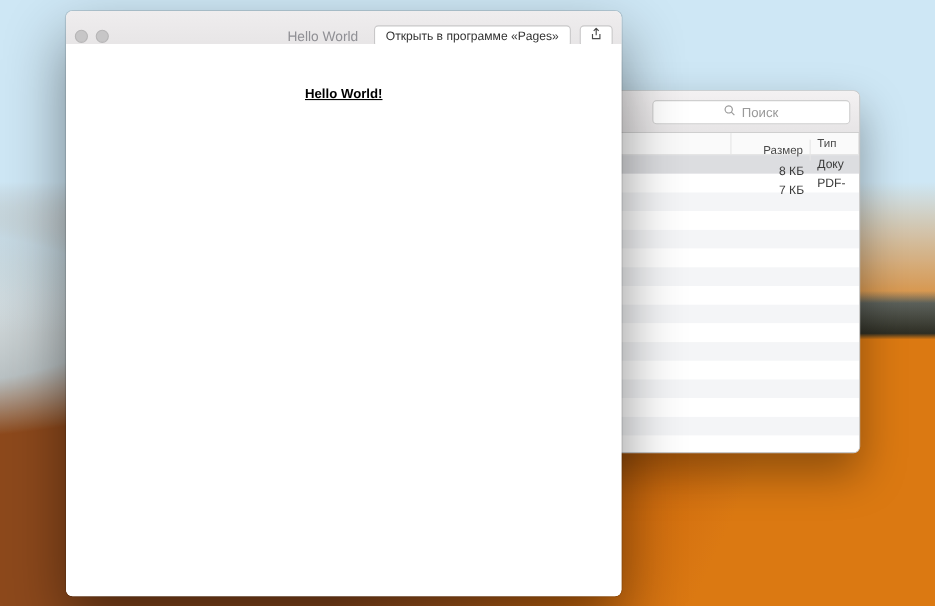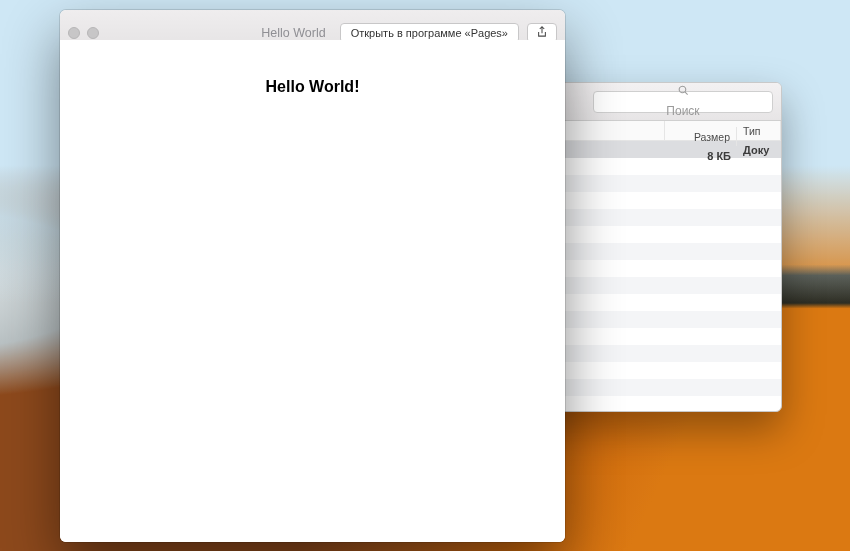--- a/index.html
+++ b/index.html
@@ -43,41 +43,40 @@
     padding: 0 8px;
   }
   .finder-search {
     width: 180px; height: 22px;
     background: #ffffff;
     border: 1px solid #cfcfcf;
     border-radius: 4px;
     display: flex; align-items: center; justify-content: center;
     color: #9a9a9a; font-size: 12px;
     gap: 5px;
-    flex-direction: column;
   }
   .finder-search svg { width: 11px; height: 11px; fill: #9a9a9a; }
 
   .finder-header {
     height: 20px;
     display: flex;
     background: #fafafa;
     border-bottom: 1px solid #e5e5e5;
     font-size: 10.5px; color: #4a4a4a;
     align-items: center;
   }
   .finder-header .col { padding: 0 6px; border-right: 1px solid #e5e5e5; height: 100%; display:flex; align-items:center; }
   .col-date { flex: 1 1 auto; }
   .col-size { width: 72px; justify-content: flex-end; margin-top: 12px; }
   .col-type { width: 44px; border-right: none; }
 
   .finder-rows { height: calc(100% - 58px); }
   .finder-row {
     height: 17px; display: flex; align-items: center;
-    font-size: 11px; color: #3b3b3b; font-weight: bold;
+    font-size: 11px; color: #3b3b3b;
   }
   .finder-row:nth-child(odd) { background: #f4f5f7; }
   .finder-row:nth-child(even) { background: #ffffff; }
   .finder-row.selected { background: #dcdde0; }
   .finder-row .col { padding: 0 6px; }
   .finder-row .col-date { flex: 1 1 auto; white-space: nowrap; overflow: hidden; }
   .finder-row .col-size { width: 72px; text-align: right; }
   .finder-row .col-type { width: 44px; white-space: nowrap; overflow: hidden; }
 
   
@@ -129,23 +128,24 @@
   .ql-share-btn svg { width: 12px; height: 12px; stroke: #4a4a4a; fill: none; stroke-width: 1.4; }
 
   .ql-content {
     position: absolute; left: 0; right: 0; top: 30px; bottom: 0;
     background: #ffffff;
     padding-top: 38px;
     text-align: center;
   }
   .doc-heading {
     font-family: Arial, sans-serif;
-    font-size: 16px;
+    font-size: 12px;
     font-weight: bold;
     color: #000;
+    text-decoration: underline;
   }
 </style>
 </head>
 <body>
 
 <div class="wallpaper"></div>
 
 <div class="finder">
   <div class="finder-toolbar">
     <div class="finder-search">
@@ -161,20 +161,25 @@
     <div class="col col-date">зменения</div>
     <div class="col col-size">Размер</div>
     <div class="col col-type">Тип</div>
   </div>
   <div class="finder-rows" id="finder-rows">
       <div class="finder-row selected">
         <div class="col col-date">бря 2017 г., 10:08</div>
         <div class="col col-size">8 КБ</div>
         <div class="col col-type">Доку</div>
       </div>
+      <div class="finder-row">
+        <div class="col col-date">бря 2017 г., 10:21</div>
+        <div class="col col-size">7 КБ</div>
+        <div class="col col-type">PDF-</div>
+      </div>
       <div class="finder-row"></div>
       <div class="finder-row"></div>
       <div class="finder-row"></div>
       <div class="finder-row"></div>
       <div class="finder-row"></div>
       <div class="finder-row"></div>
       <div class="finder-row"></div>
       <div class="finder-row"></div>
       <div class="finder-row"></div>
       <div class="finder-row"></div>

